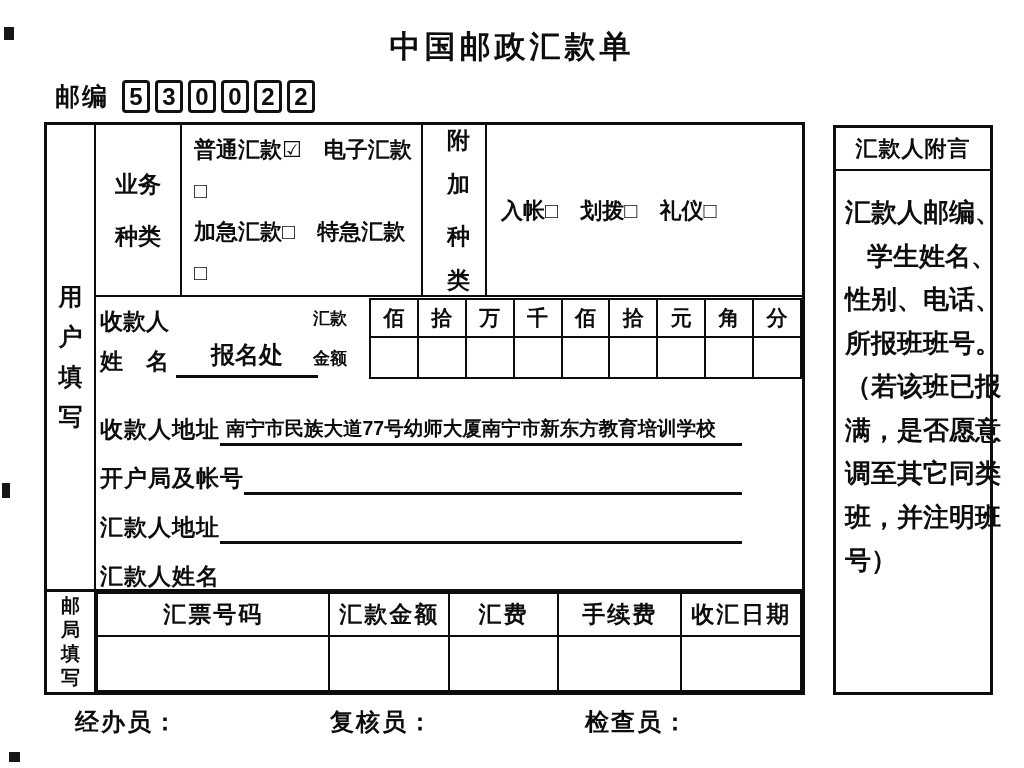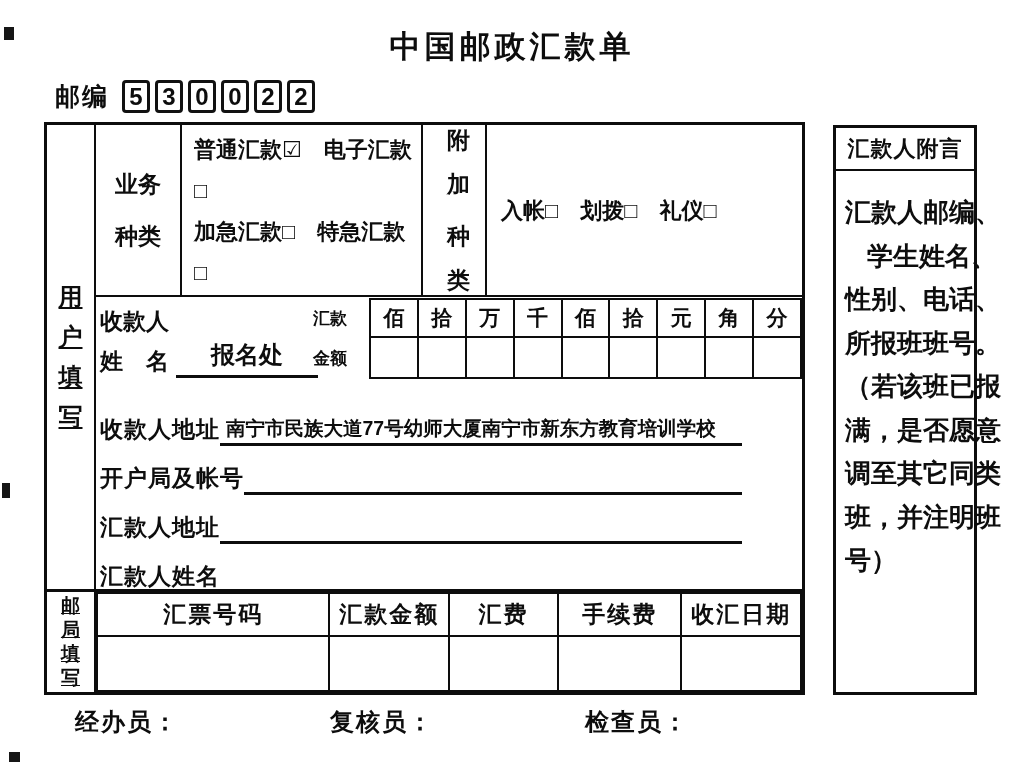--- a/index.html
+++ b/index.html
@@ -24,21 +24,21 @@
   
   .mark { background:#161616; }
 
   
   .main { left:44px; top:122px; width:761px; height:573px; border:3px solid #0d0d0d; }
 
   .col-user {
     left:0; top:0; width:49px; height:464px; border-right:2px solid #0d0d0d;
     display:flex; align-items:center; justify-content:center;
   }
-  .vtext { width:26px; word-break:break-all; text-align:center; font-size:24px; line-height:40px;text-decoration:underline; }
+  .vtext { width:26px; word-break:break-all; text-align:center; font-size:24px; line-height:40px; }
 
   .row1 { left:49px; top:0; width:706px; height:172px; border-bottom:2px solid #0d0d0d; display:flex; }
   .cell { height:100%; }
   .lab2 {
     display:flex; flex-direction:column; justify-content:center; align-items:center;
     font-size:23px; line-height:44px; border-right:2px solid #0d0d0d;gap:8px;
   }
   .cell-bizlabel { width:86px; }
   .cell-bizopts {
     width:241px; border-right:2px solid #0d0d0d; padding:4px 0 0 12px;
@@ -80,21 +80,21 @@
   table.po-table th, table.po-table td { border:2px solid #0d0d0d; }
   table.po-table th { height:43px; font-size:23px; letter-spacing:2px; }
   table.po-table td { height:55px; }
   .w1{width:33%}.w2{width:17%}.w3{width:15.5%}.w4{width:17.5%}.w5{width:17%}
 
   
   .footer-label { top:706px; font-size:24px; letter-spacing:2px; }
   .f1{left:75px}.f2{left:330px}.f3{left:585px}
 
   
-  .sidebar { left:833px; top:125px; width:144px; height:570px; border:3px solid #0d0d0d; }
+  .sidebar { left:833px; top:125px; width:160px; height:570px; border:3px solid #0d0d0d; }
   .sb-title {
     height:43px; border-bottom:2px solid #0d0d0d; display:flex; align-items:center;
     justify-content:center; font-size:22px; letter-spacing:1px;
   }
   .sb-body { padding:20px 7px 0 9px; font-size:26px; line-height:43.5px; white-space:nowrap; }
   .sb-line.indent { padding-left:22px; }
 </style>
 </head>
 <body>
 

